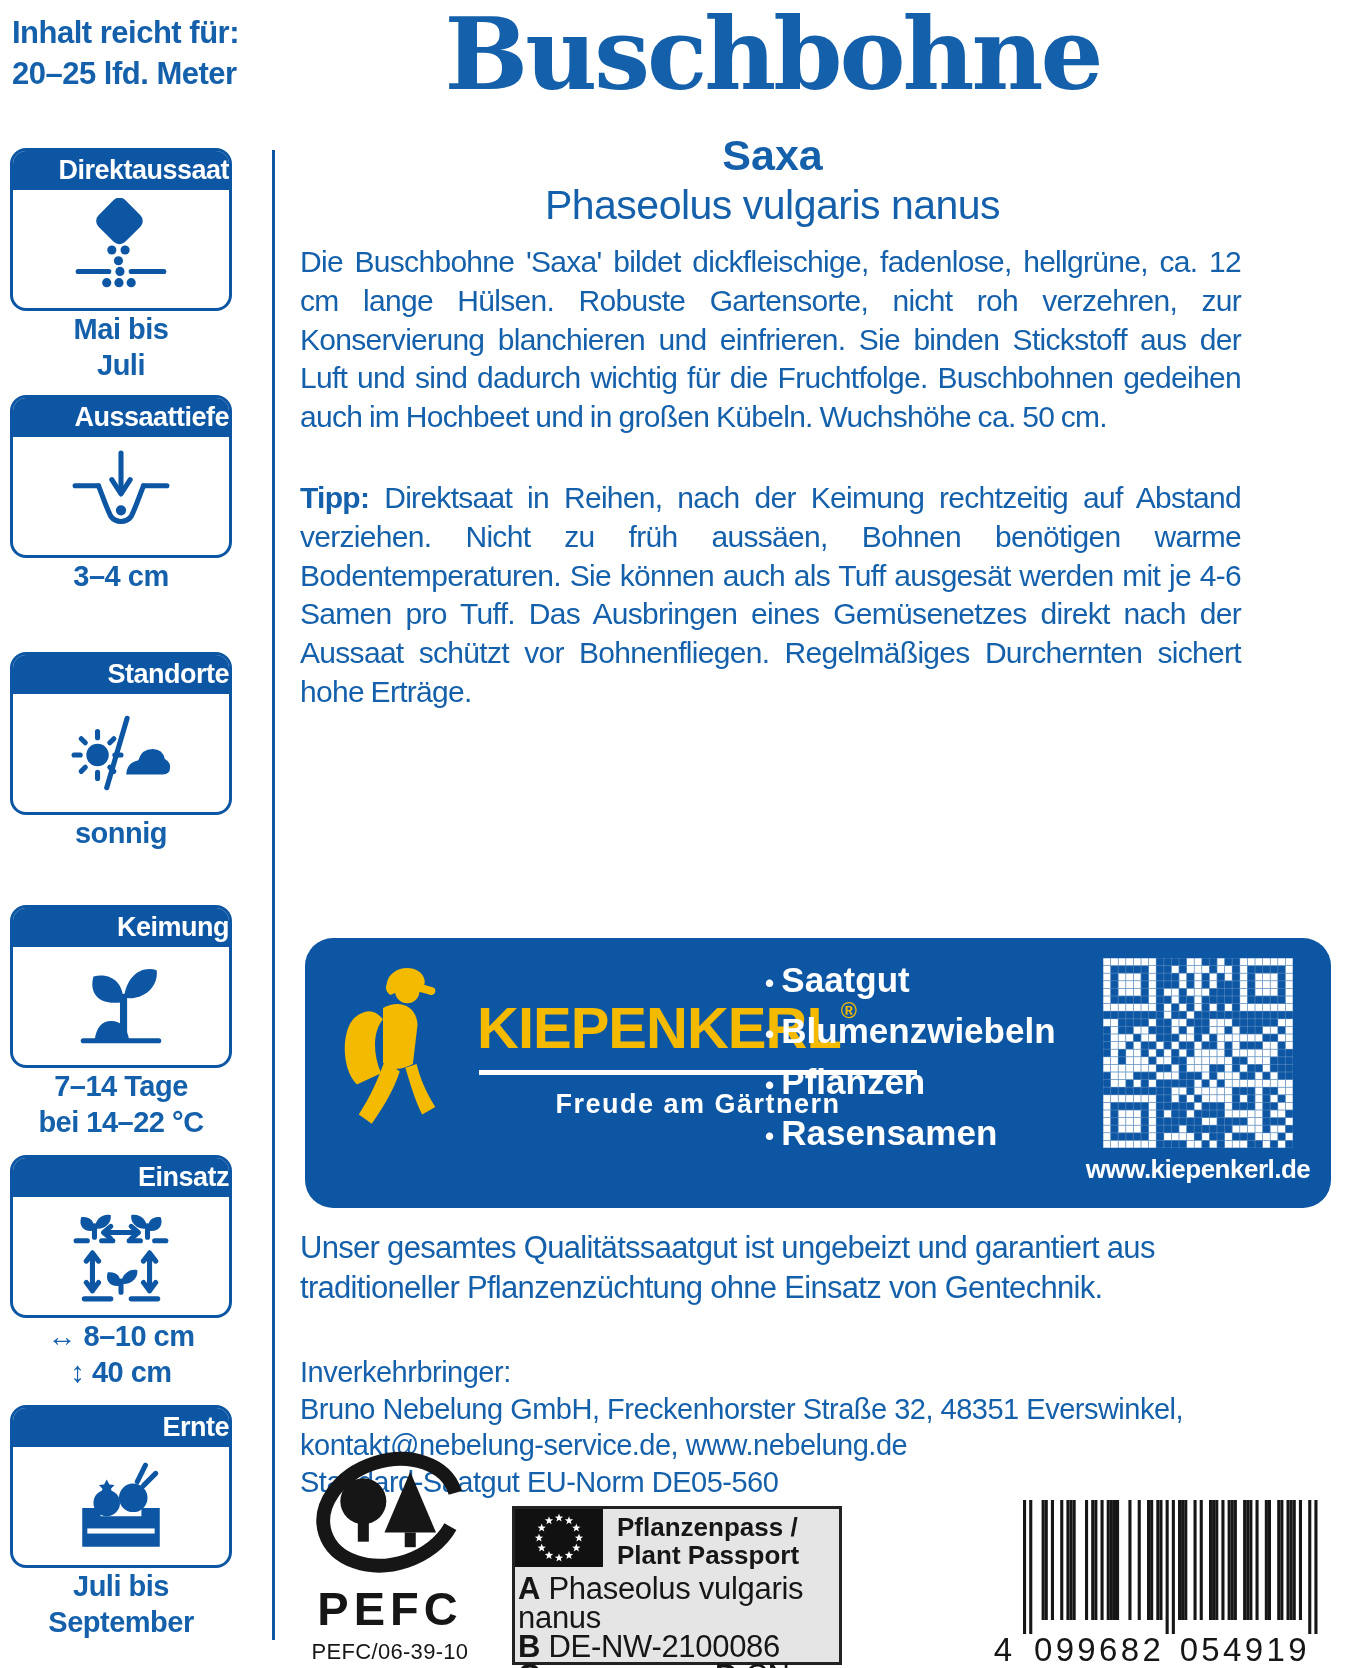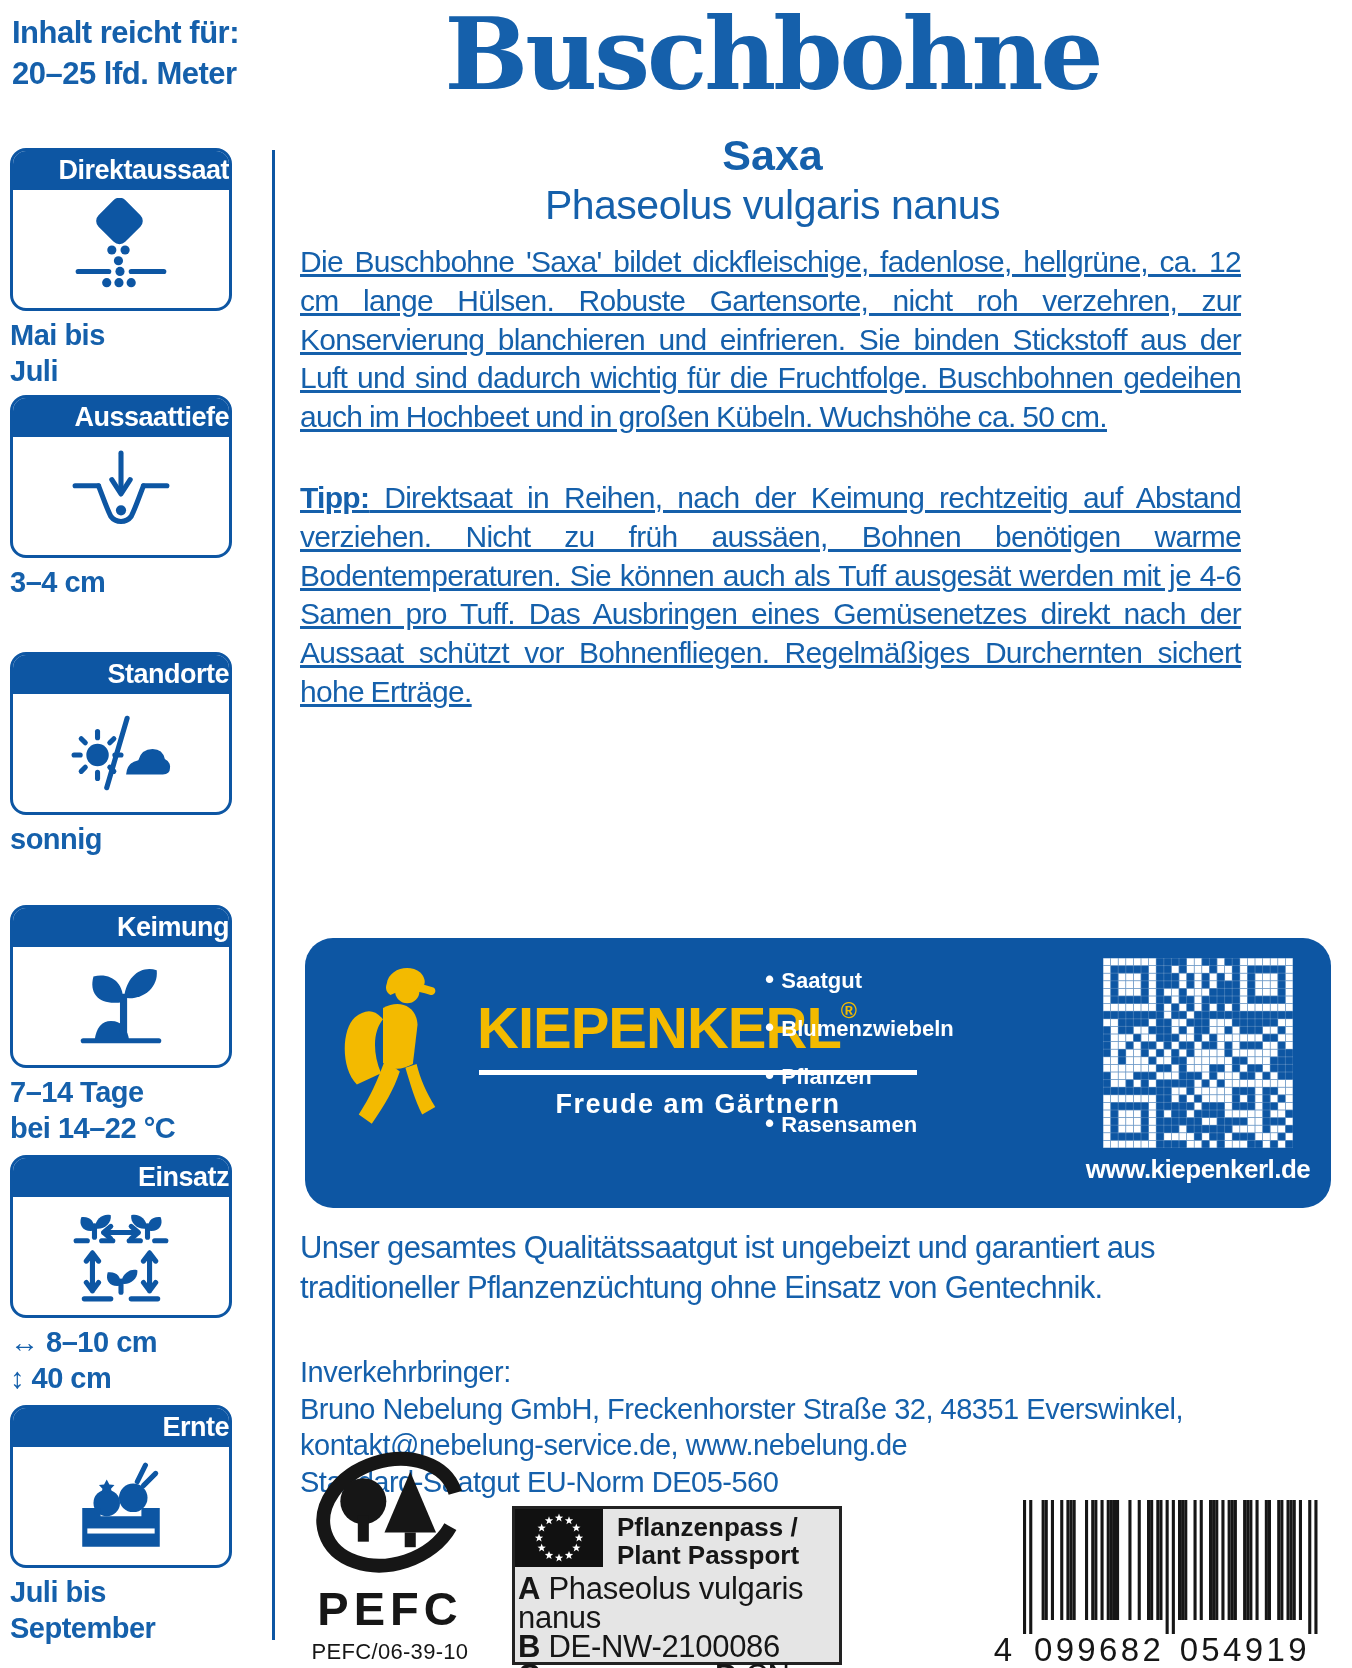--- a/index.html
+++ b/index.html
@@ -15,53 +15,53 @@
   
   .content-note{position:absolute;left:12px;top:12px;font-size:31px;line-height:41px;
     font-weight:700;color:var(--textblue);white-space:pre-line;letter-spacing:-0.5px;}
   .side-group{position:absolute;left:10px;width:222px;}
   .g1{top:148px}.g2{top:395px}.g3{top:652px}.g4{top:905px}.g5{top:1155px}.g6{top:1405px}
   .box{border:3px solid var(--blue);border-radius:16px;background:#fff;overflow:hidden;}
   .box-header{background:var(--blue);color:#fff;font-weight:700;font-size:27px;line-height:39px;
     text-align:right;letter-spacing:-0.5px;}
   .box-body{height:118px;display:flex;align-items:center;justify-content:center;}
   .box-body svg{width:118px;height:102px;}
-  .box-caption{margin-top:6px;text-align:left;color:var(--textblue);font-weight:700;
+  .box-caption{text-align:center;color:var(--textblue);font-weight:700;
     font-size:29px;line-height:36px;white-space:pre-line;letter-spacing:-0.5px;}
   .divider{position:absolute;left:272px;top:150px;width:3px;height:1490px;background:var(--blue);}
   .ik{stroke:var(--blue);stroke-width:5;stroke-linecap:round;stroke-linejoin:round;fill:none;}
   .if{fill:var(--blue);stroke:none;}
 
   
   .main{position:absolute;left:300px;top:0;width:945px;height:1668px;}
   .title{margin:0;position:absolute;top:-4px;left:0;width:100%;text-align:center;
     font-family:"DejaVu Serif",serif;font-weight:700;font-size:99px;line-height:116px;
     color:var(--textblue);letter-spacing:-3px;}
   .variety{margin:0;position:absolute;top:130px;left:0;width:100%;text-align:center;
     font-size:43px;line-height:50px;font-weight:700;color:var(--textblue);}
   .botanical{margin:0;position:absolute;top:180px;left:0;width:100%;text-align:center;
     font-size:41px;line-height:50px;font-weight:400;color:var(--textblue);letter-spacing:-0.5px;}
   .body-text{margin:0;position:absolute;left:0;width:941px;font-size:30px;line-height:38.8px;
-    color:var(--textblue);text-align:justify;letter-spacing:-0.7px;word-spacing:-1px;text-decoration:underline;}
+    color:var(--textblue);text-align:justify;letter-spacing:-0.7px;word-spacing:-1px;}
   .desc{top:243px;}
   .tip{top:479px;}
   .tip strong{font-weight:700;}
 
   
   .banner{position:absolute;left:305px;top:938px;width:1026px;height:270px;background:var(--blue);
     border-radius:28px;}
   .mascot{position:absolute;left:22px;top:16px;}
   .brand-line{position:absolute;left:172px;top:42px;color:var(--yellow);font-weight:700;
     font-size:58px;line-height:62px;letter-spacing:-1px;white-space:nowrap;}
   .brand-line sup{font-size:22px;vertical-align:30px;}
   .brand-rule{position:absolute;left:174px;top:132px;width:438px;height:5px;background:#fff;}
   .slogan{position:absolute;left:174px;top:148px;width:438px;text-align:center;color:#fff;
     font-weight:700;font-size:27px;line-height:36px;letter-spacing:1.5px;}
   .products{position:absolute;left:460px;top:18px;margin:0;padding:0;list-style:none;color:#fff;
-    font-weight:700;font-size:22px;}
+    font-weight:700;font-size:35px;}
   .products li{line-height:47px;}
   .products li::before{content:"• ";font-size:26px;}
   .qr{position:absolute;left:798px;top:20px;width:190px;height:190px;}
   .qr svg{display:block;width:190px;height:190px;}
   .qr-url{position:absolute;left:738px;top:216px;width:310px;text-align:center;color:#fff;
     font-weight:700;font-size:26px;letter-spacing:-0.5px;}
 
   
   .quality{margin:0;position:absolute;left:300px;top:1228px;width:941px;font-size:31px;
     line-height:40px;color:var(--textblue);letter-spacing:-0.7px;}

